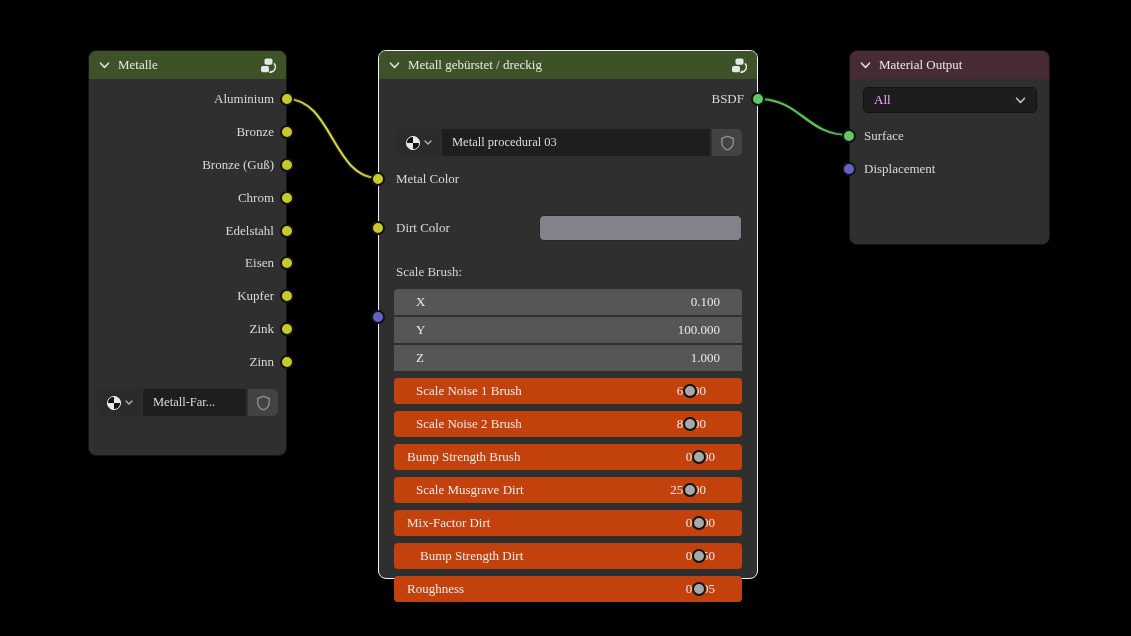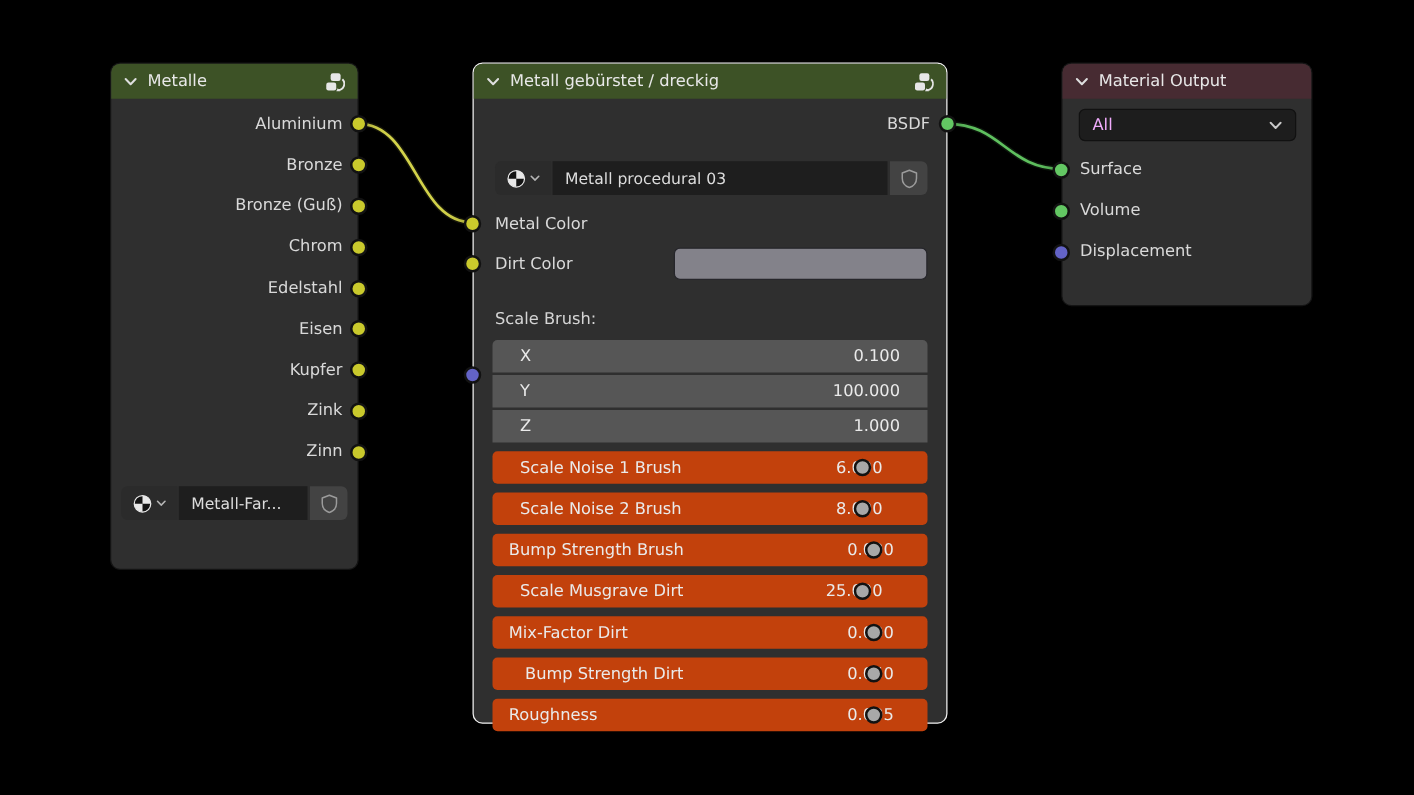--- a/index.html
+++ b/index.html
@@ -4,21 +4,21 @@
 <style>
   * { margin:0; padding:0; box-sizing:border-box; }
   html,body { width:1131px; height:636px; background:#000; overflow:hidden;
               font-family:"DejaVu Sans","Liberation Sans",sans-serif; }
   .canvas { position:relative; width:1131px; height:636px; background:#000; }
 
   svg.wires { position:absolute; left:0; top:0; z-index:0; }
 
   .node { position:absolute; z-index:1; background:#2f2f2f; border:1px solid #141414;
           border-radius:8px; box-shadow:0 10px 22px rgba(0,0,0,.55);
-          color:#d9d9d9; font-size:13px; }
+          color:#d9d9d9; font-size:13px;font-family:Liberation Serif, serif; }
   .node.selected { border-color:#f2f2f2; }
 
   .node-header { height:28px; display:flex; align-items:center; gap:8px; padding:0 10px;
                  border-radius:7px 7px 0 0; color:#e8e8e8; font-size:13px; }
   .hdr-green  { background:#3d5226; }
   .hdr-maroon { background:#472b32; }
   .hdr-spacer { margin-left:auto; }
 
   .sock { position:absolute; width:14px; height:14px; border-radius:50%;
           border:2px solid #121212; z-index:3; }
@@ -46,21 +46,21 @@
                display:flex; align-items:center; justify-content:center; }
 
   
   #node-brushed { left:378px; top:50px; width:380px; height:529px; }
   .bsdf-row { position:relative; height:28px; margin-top:6px; display:flex;
               align-items:center; justify-content:flex-end; padding-right:13px; }
   #node-brushed .mat-sel { margin:16px 15px 0 17px; }
   .in-row { position:relative; height:28px; display:flex; align-items:center;
             padding-left:17px; }
   .row-metal { margin-top:9px; }
-  .row-dirt  { margin-top:5px; height:26px; }
+  .row-dirt  { margin-top:22px; height:26px; }
   .color-swatch { margin-left:auto; margin-right:15px; width:203px; height:26px;
                   background:#83828a; border-radius:5px; border:1px solid #26262b; }
   .scale-heading { margin-top:21px; height:20px; display:flex; align-items:center;
                    padding-left:17px; color:#d5d5d5; }
   .vec-stack { position:relative; margin:7px 15px 0 15px; }
   .vec-row { height:26px; display:flex; align-items:center; background:#565656;
              padding:0 22px; color:#eaeaea; margin-top:2px; }
   .vec-row:first-child { margin-top:0; border-radius:4px 4px 0 0; }
   .vec-row:last-child  { border-radius:0 0 4px 4px; }
   .vec-stack .sock { left:-23px; top:21px; }
@@ -284,23 +284,19 @@
       <svg class="dd-chev" width="11" height="7" viewBox="0 0 11 7">
           <path d="M1.5 1.2 L5.5 5.4 L9.5 1.2" fill="none" stroke="#c8c8c8" stroke-width="1.5" stroke-linecap="round" stroke-linejoin="round"></path>
         </svg>
     </div>
     <div class="io-rows">
       <div class="io-row">
         <span>Surface</span>
         <span class="sock sock-left sock-green"></span>
       </div>
       <div class="io-row">
-        <span>Volume</span>
-        <span class="sock sock-left sock-green"></span>
-      </div>
-      <div class="io-row">
         <span>Displacement</span>
         <span class="sock sock-left sock-vector"></span>
       </div>
     </div>
   </div>
 
 </div>
 
 </body></html>

